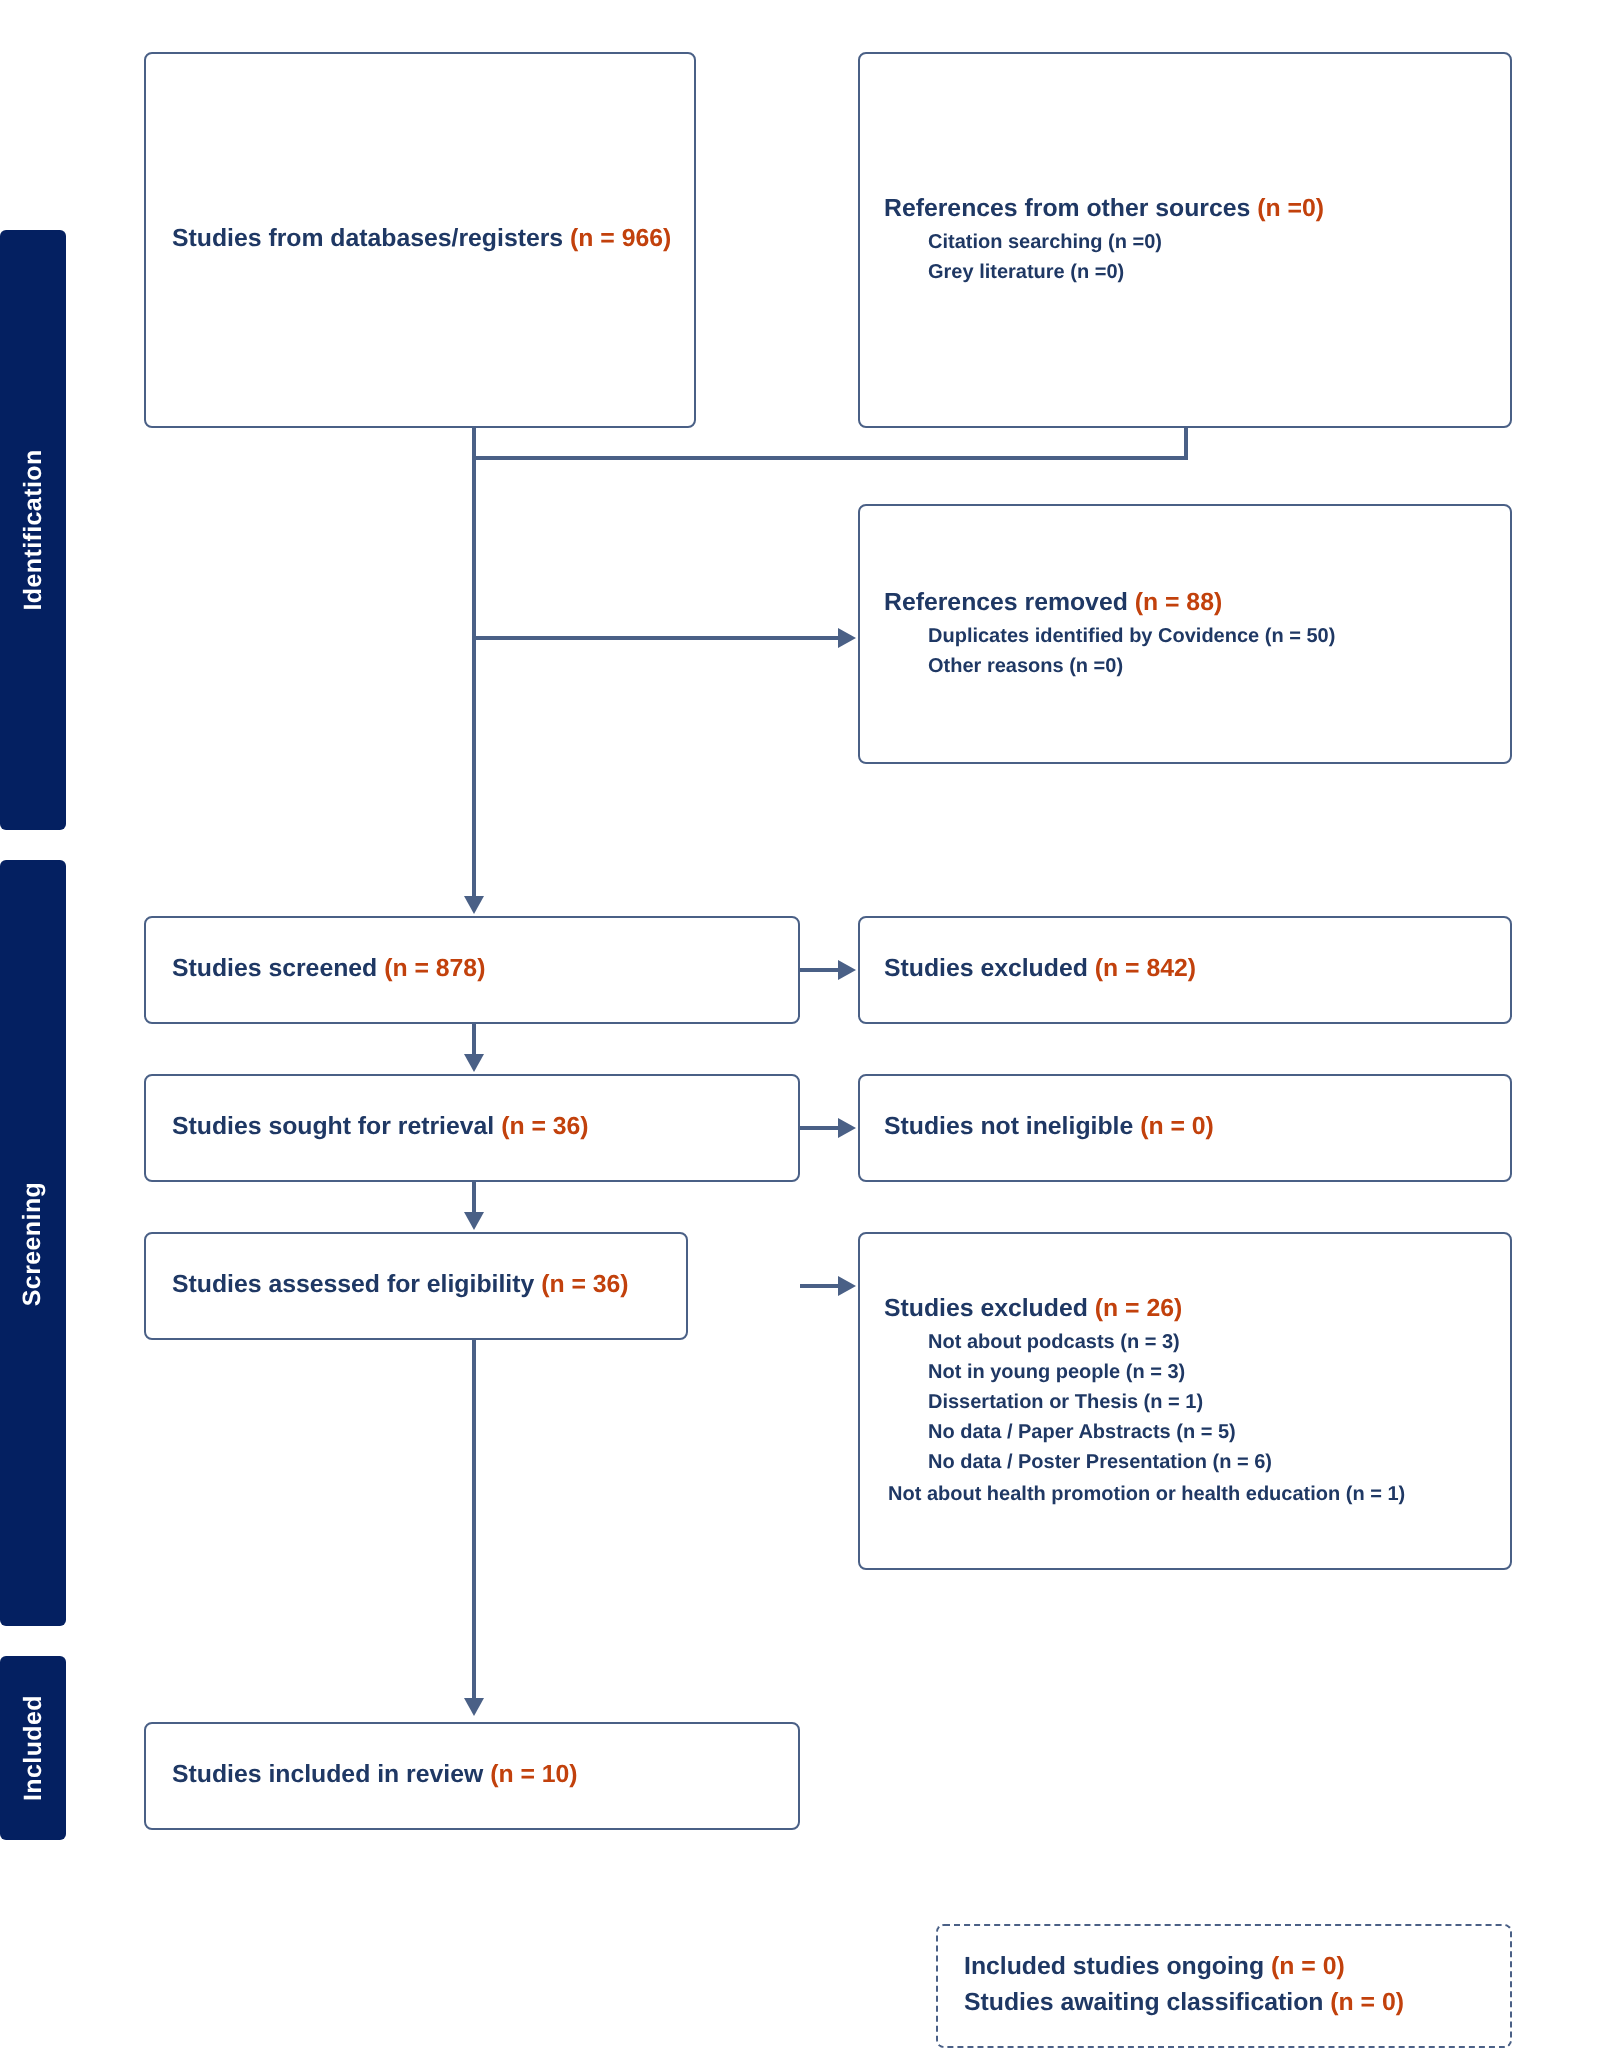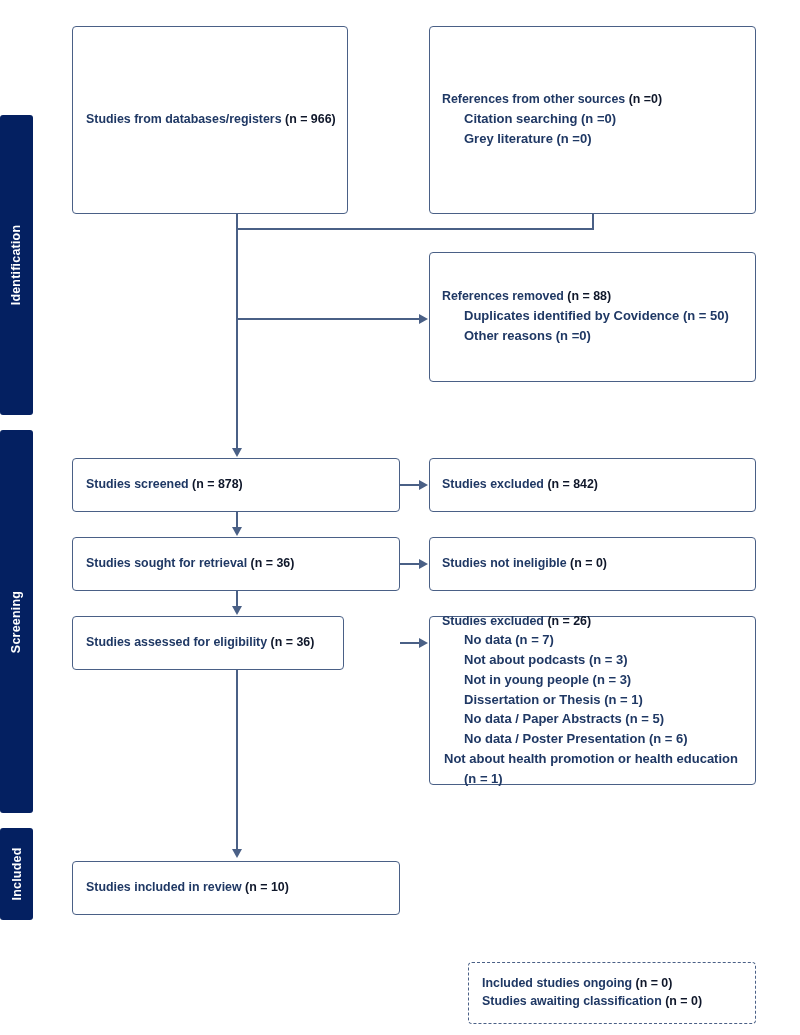--- a/index.html
+++ b/index.html
@@ -57,32 +57,32 @@
     padding: 0 0 0 13px;
   }
   .ptitle {
     color: #1f3864;
     font-size: 12.4px;
     font-weight: bold;
     line-height: 1.42;
     white-space: nowrap;
   }
   .pnum {
-    color: #0f172a;
+    color: #c2410c;
     font-weight: bold;
     margin-top: 18px;
   }
   .sublist {
     margin: 0;
     padding: 0 6px 0 22px;
     list-style: none;
   }
   .sublist li {
     color: #1f3864;
-    font-size: 13px;
+    font-size: 10px;
     font-weight: bold;
     line-height: 1.52;
   }
   .sublist li.hang {
     text-indent: -20px;
     padding-left: 0px;
   }
 
   
   .conn {
@@ -230,21 +230,20 @@
   <div class="conn hline" style="left:400px; top:642px; width:20px;"></div>
   <div class="arrow-right" style="left:419px; top:637.5px;"></div>
 
   <div class="pbox" style="left:429px; top:616px; width:327px; height:169px;">
     <div class="inner" style="padding-left:12px;">
       <div class="ptitle">
         <span>Studies excluded</span>
         <span class="pnum">(n = 26)</span>
       </div>
       <ul class="sublist">
-        <li>No data (n = 7)</li>
         <li>Not about podcasts (n = 3)</li>
         <li>Not in young people (n = 3)</li>
         <li>Dissertation or Thesis (n = 1)</li>
         <li>No data / Paper Abstracts (n = 5)</li>
         <li>No data / Poster Presentation (n = 6)</li>
         <li class="hang">Not about health promotion or health education (n = 1)</li>
       </ul>
     </div>
   </div>
 

